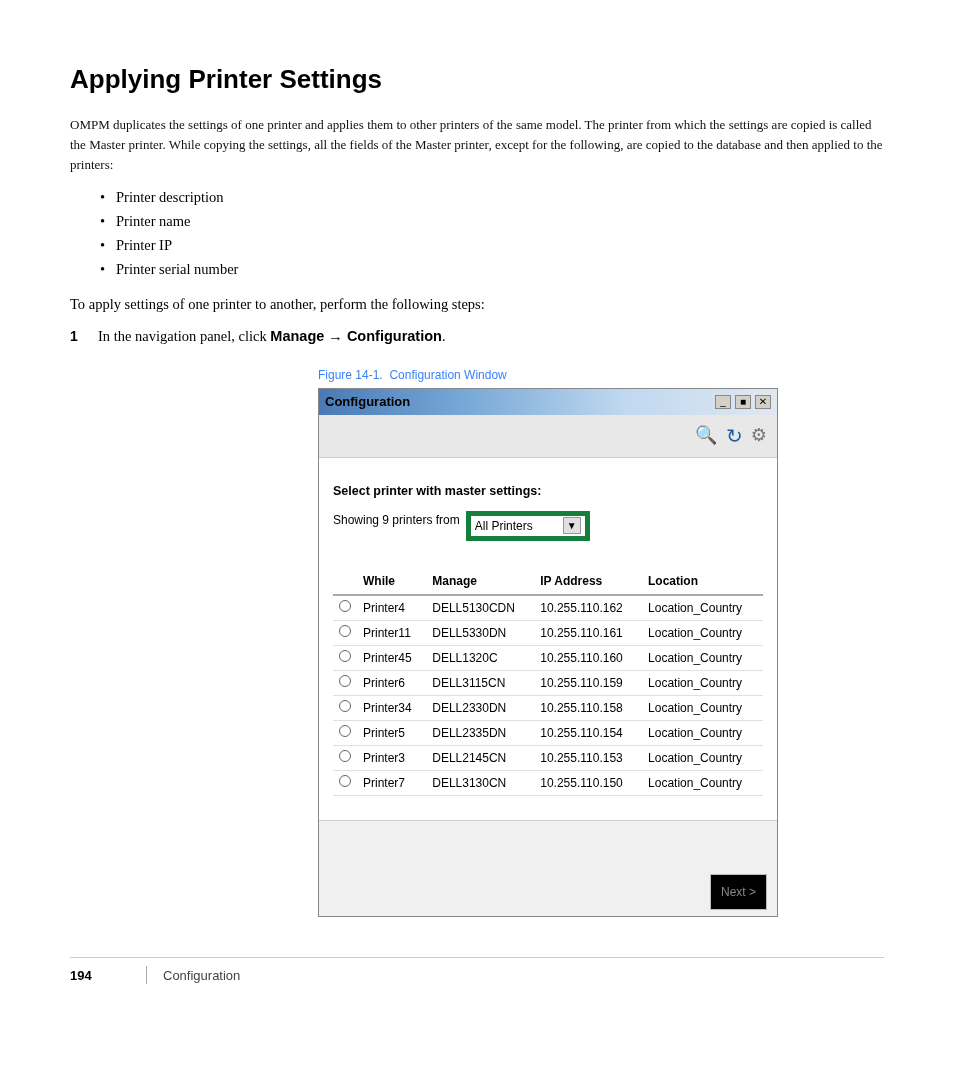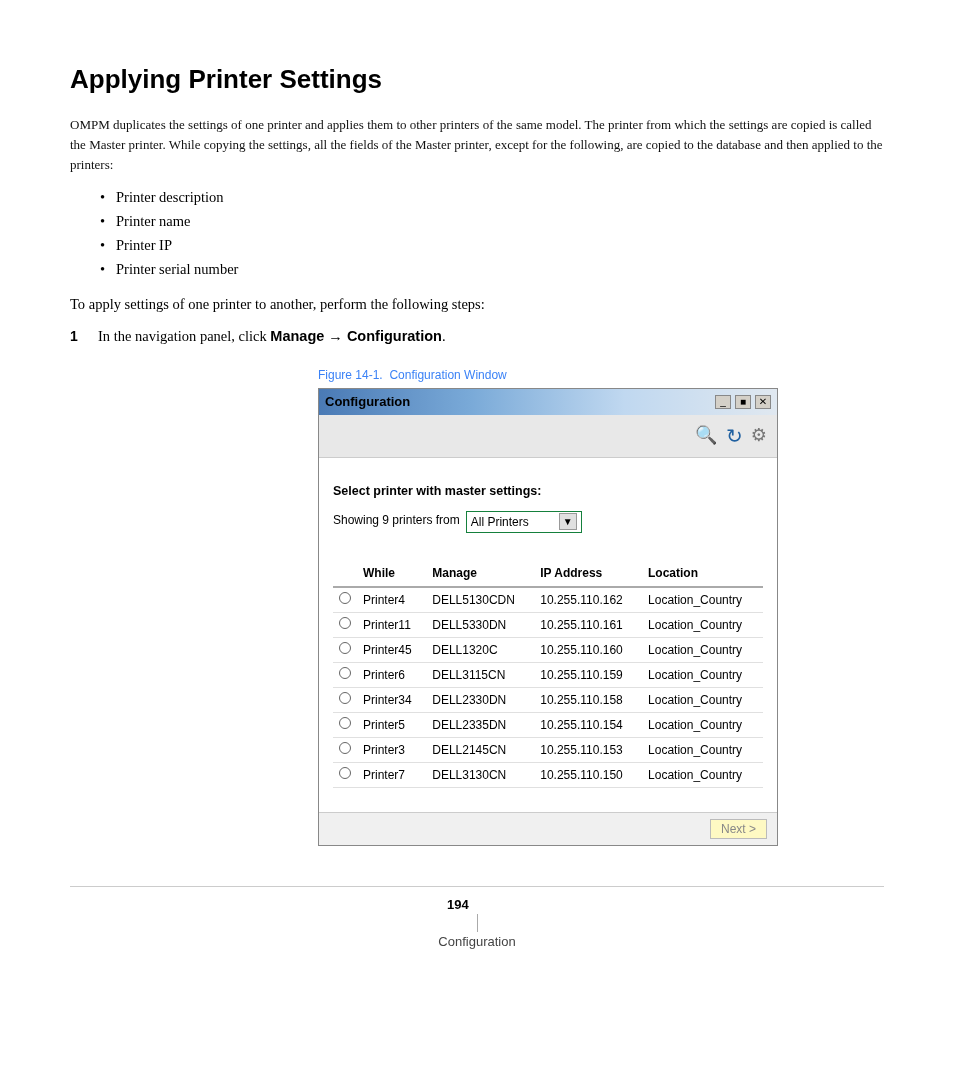--- a/index.html
+++ b/index.html
@@ -173,21 +173,21 @@
     }
 
     .showing-text {
       color: #000;
       font-size: 12px;
     }
 
     .showing-select {
       display: flex;
       align-items: center;
-      border: 1px solid #15803d;
+      border: 5px solid #15803d;
       background: #fff;
       padding: 1px 4px;
       font-size: 12px;
       gap: 30px;
     }
 
     .select-arrow {
       border: 1px solid #999;
       background: #e0e0e0;
       padding: 0 3px;
@@ -246,36 +246,36 @@
       display: flex;
       justify-content: flex-end;
       align-items: center;
       padding: 6px 10px;
       border-top: 1px solid #ccc;
     }
 
     .next-btn {
       font-size: 12px;
       color: #888;
-      background: #fef9c3;
+      background: #000000;
       border: 1px solid #bbb;
-      padding: 2px 10px;
+      padding: 10px 10px;
       cursor: pointer;
+      margin-top: 47px;
     }
 
     
     .page-footer {
       display: flex;
       align-items: center;
       margin-top: 40px;
       border-top: 1px solid #ccc;
       padding-top: 8px;
       font-family: Arial, sans-serif;
       font-size: 13px;
-      flex-direction: column;
     }
 
     .footer-page-num {
       font-weight: bold;
       margin-right: 20px;
       min-width: 40px;
     }
 
     .footer-separator {
       width: 1px;

